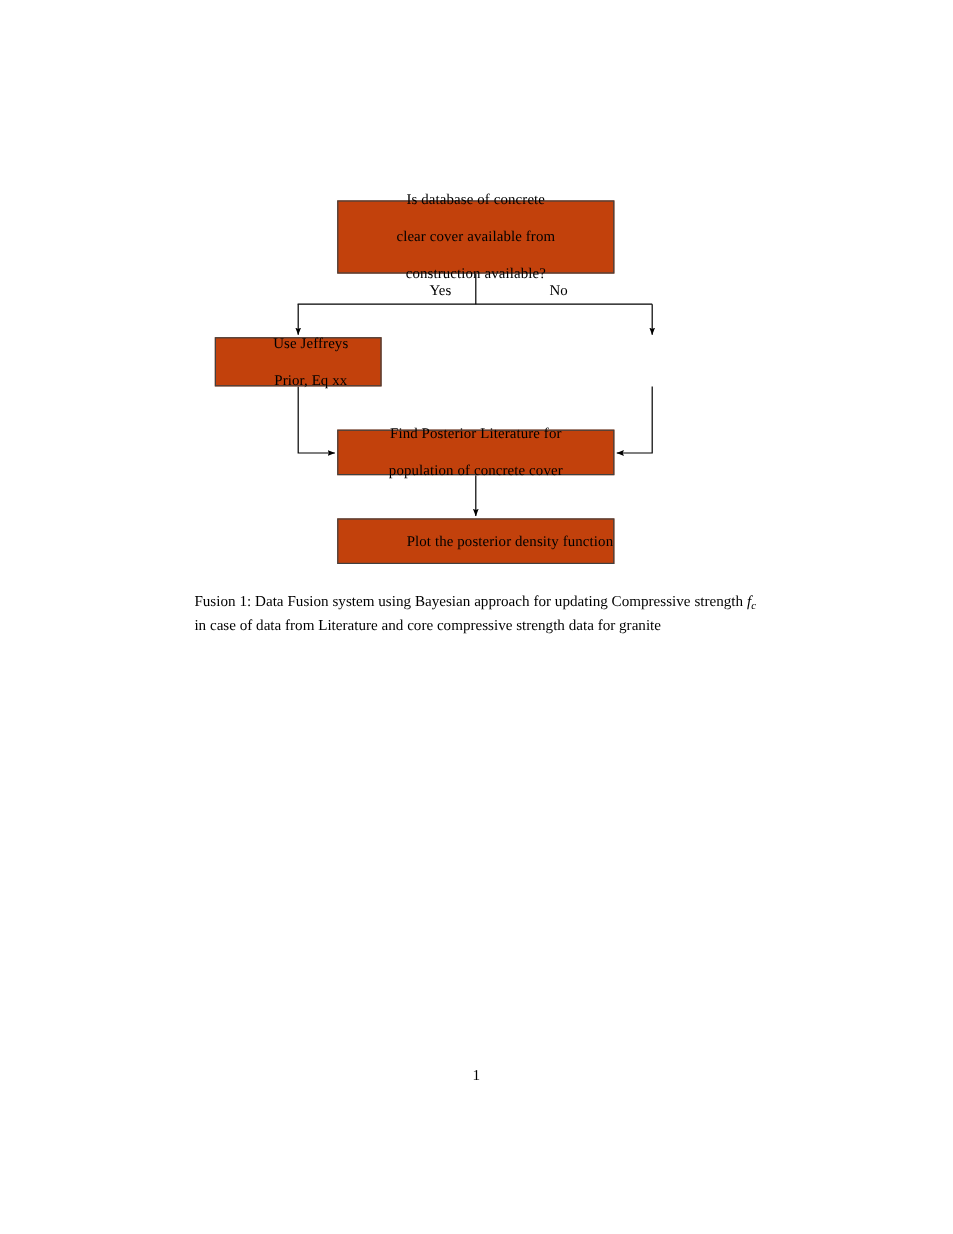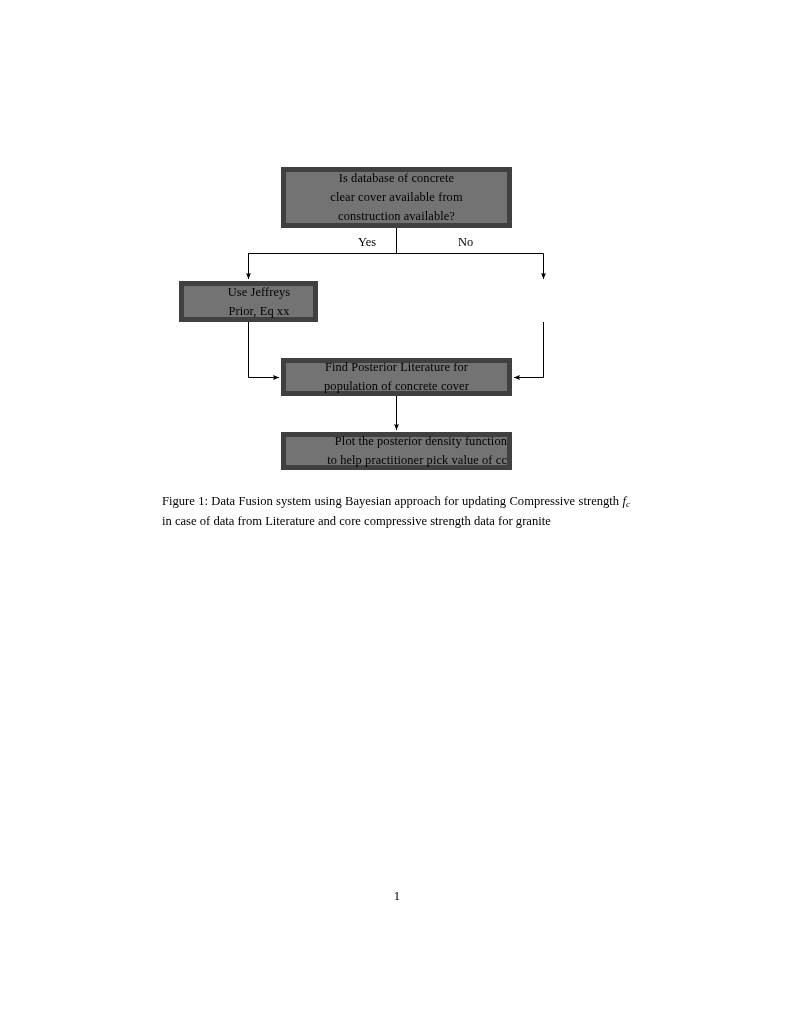--- a/index.html
+++ b/index.html
@@ -36,31 +36,32 @@
   #flowchart-svg {
     position: absolute;
     left: 0;
     top: 0;
   }
 
   
   .node {
     position: absolute;
     box-sizing: border-box;
-    border: 5px solid #404040;
-    background: #737373;
+    border: 1px solid #404040;
+    background: #c2410c;
     display: flex;
     flex-direction: column;
     align-items: center;
     justify-content: center;
     text-align: center;
     font-size: 12.4px;
     line-height: 1.52;
     letter-spacing: 0.1px;
     z-index: 2;
+    gap: 12px;
   }
   .node .line {
     display: block;
     white-space: nowrap;
   }
 
   #node-decision {
     left: 281px;
     top: 167px;
     width: 231px;
@@ -189,22 +190,21 @@
     </div>
 
 
     <div class="node" id="node-posterior">
       <span class="line">Find Posterior Literature for</span>
       <span class="line">population of concrete cover</span>
     </div>
 
     <div class="node" id="node-plot">
       <span class="line">Plot the posterior density function</span>
-      <span class="line">to help practitioner pick value of cc</span>
     </div>
 
   </div>
 
-  <div id="caption"><span>Figure 1:</span><span> Data Fusion system using Bayesian approach for updating Compressive strength </span><span class="math-f">f</span><span class="math-sub">c</span><span> in case of data from Literature and core compressive strength data for granite</span></div>
+  <div id="caption"><span>Fusion 1:</span><span> Data Fusion system using Bayesian approach for updating Compressive strength </span><span class="math-f">f</span><span class="math-sub">c</span><span> in case of data from Literature and core compressive strength data for granite</span></div>
 
   <div id="page-number">1</div>
 
 </div>
 
 </body></html>

